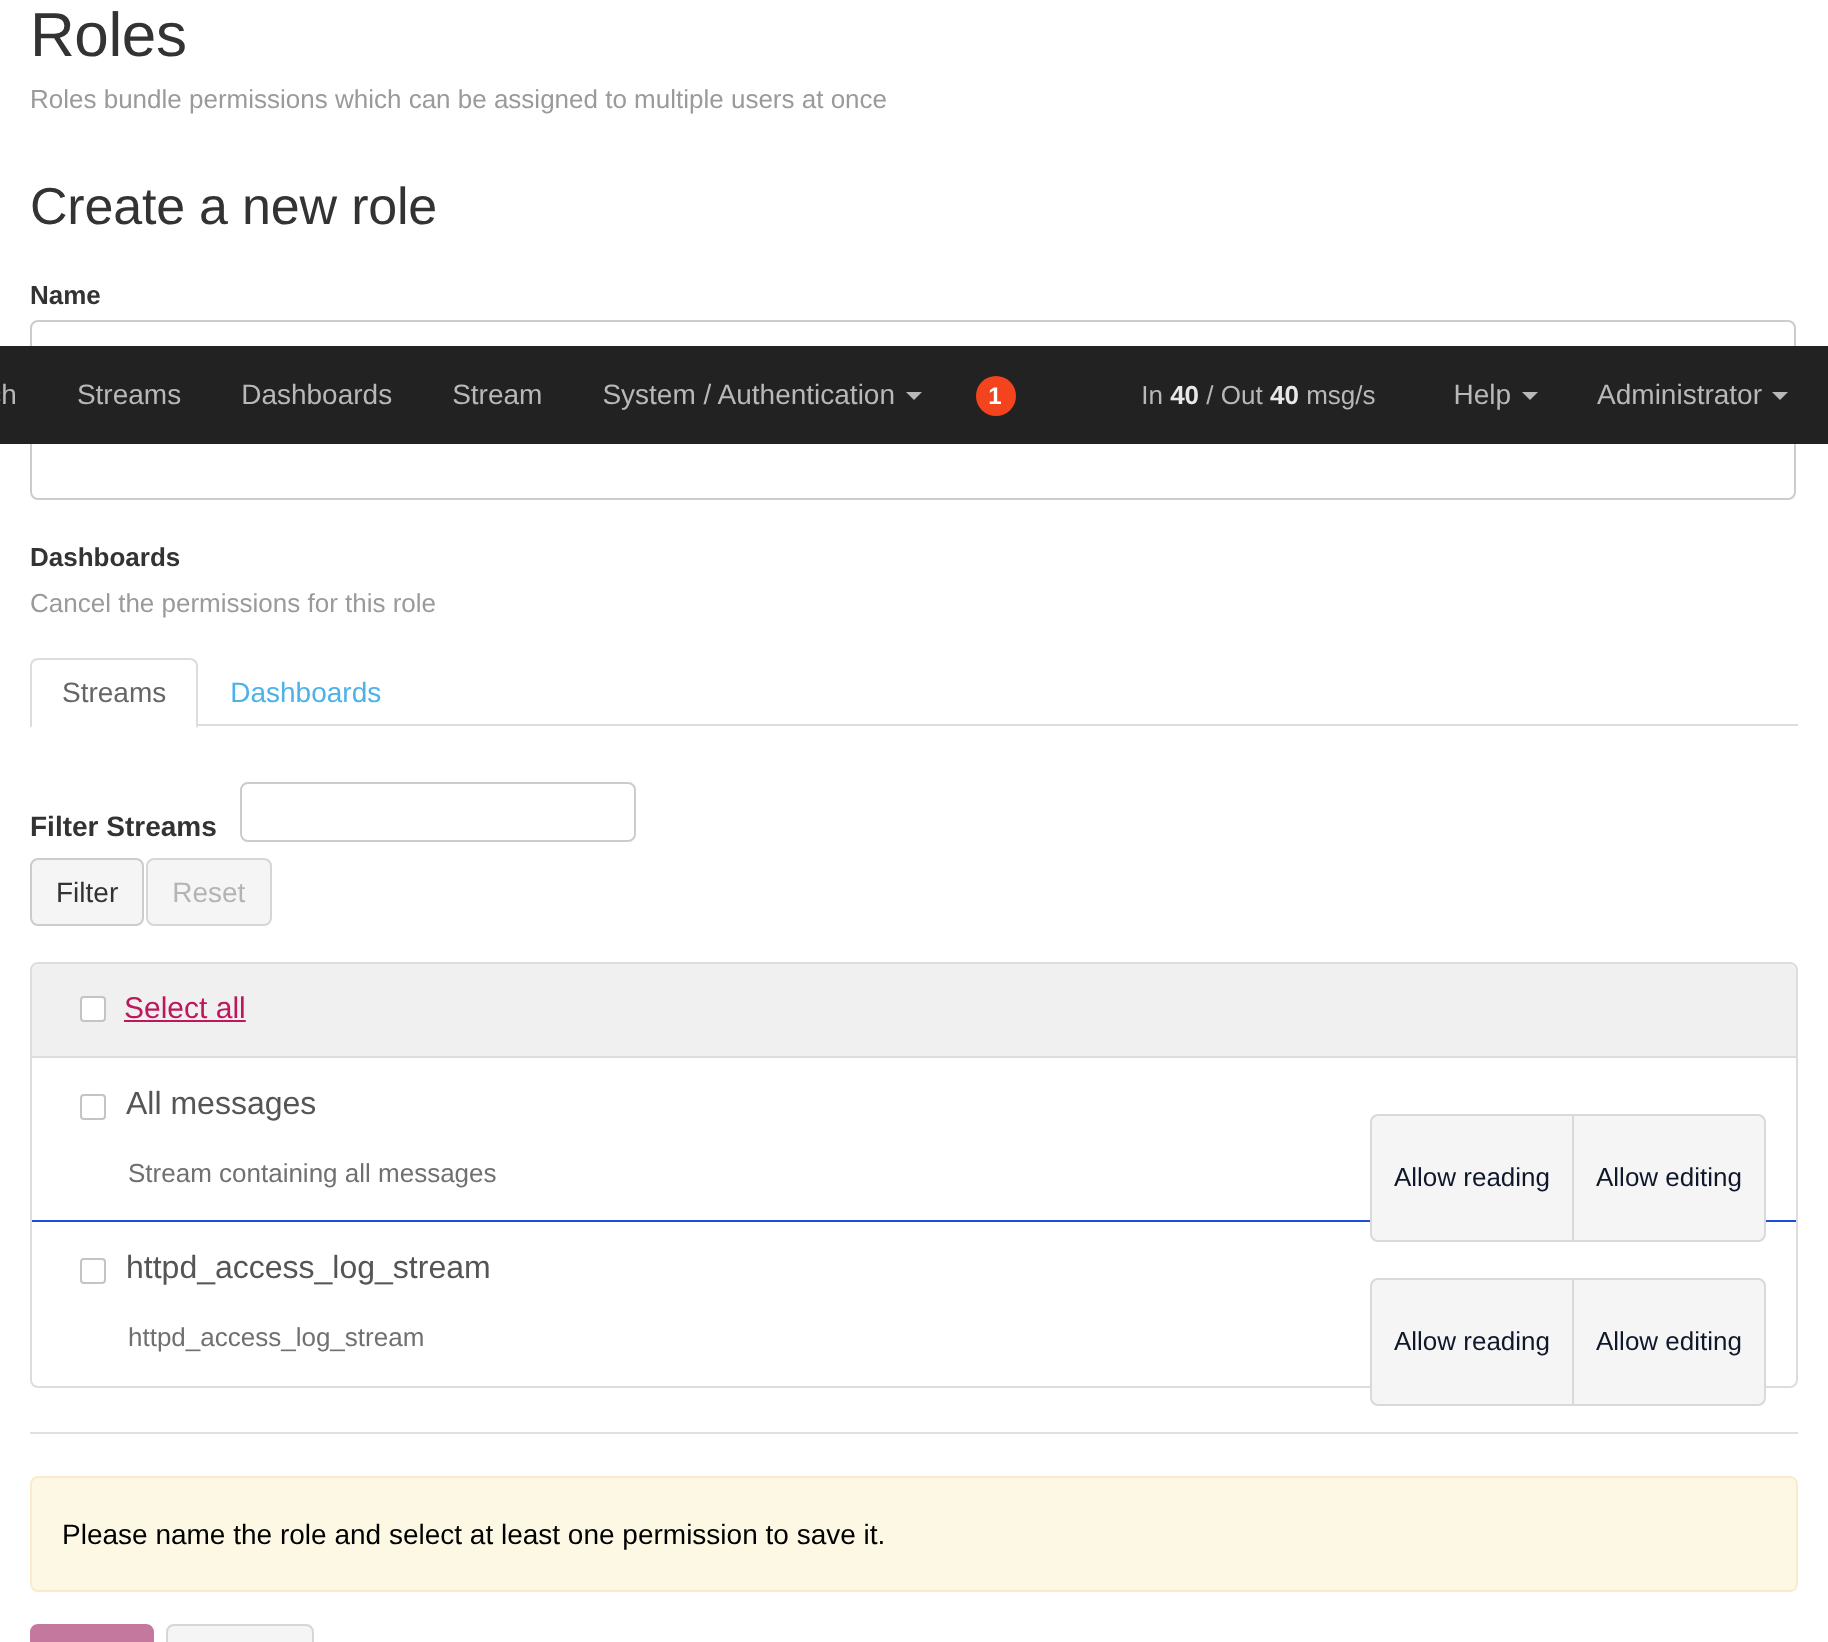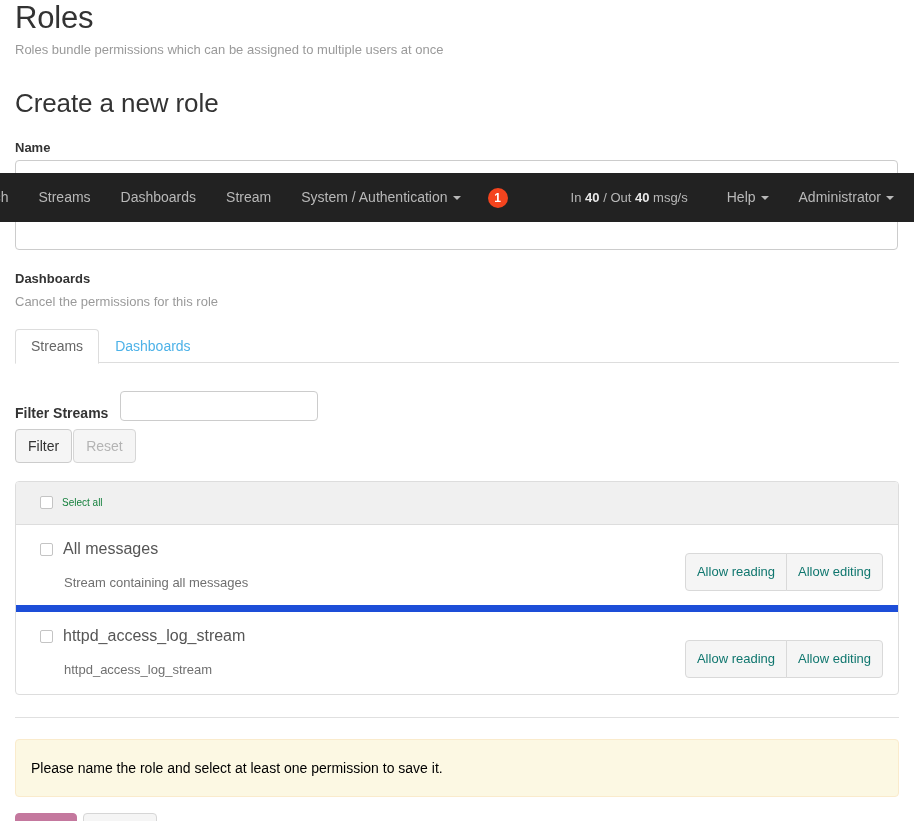--- a/index.html
+++ b/index.html
@@ -168,21 +168,21 @@
   .list-header {
     background: #f0f0f0;
     border-bottom: 1px solid #ddd;
     border-radius: 3px 3px 0 0;
     padding: 14px 15px 15px 15px;
     display: flex;
     align-items: center;
   }
   .list-row {
     padding: 14px 15px 13px 15px;
-    border-bottom: 7px solid #1d4ed8;
+    border-bottom: 1px solid #1d4ed8;
     position: relative;
     min-height: 82px;
   }
   .list-row:last-child { border-bottom: none; }
 
   .cb {
     -webkit-appearance: none;
     appearance: none;
     width: 13px;
     height: 13px;
@@ -196,41 +196,42 @@
   }
   .row-title {
     font-size: 16px;
     color: #555;
     line-height: 20px;
     display: flex;
     align-items: center;
   }
   .row-title .cb { margin-left: 9px; margin-right: 10px; }
   .header-title {
-    font-size: 10px;
-    color: #15803d;
+    font-size: 15px;
+    color: #be185d;
+    text-decoration: underline;
   }
   .row-desc {
     font-size: 13px;
     color: #707070;
     margin: 15px 0 0 33px;
     line-height: 18px;
   }
   .row-actions {
     position: absolute;
     right: 15px;
     top: 28px;
     display: flex;
   }
   .btn-group .btn {
     border-radius: 0;
     margin-left: -1px;
     font-size: 13px;
-    padding: 8px 11px;
-    color: #0f766e;
+    padding: 21px 11px;
+    color: #0f172a;
     background: #f5f5f5;
     border-color: #d9d9d9;
   }
   .btn-group .btn:first-child {
     border-radius: 4px 0 0 4px;
     margin-left: 0;
   }
   .btn-group .btn:last-child {
     border-radius: 0 4px 4px 0;
   }

